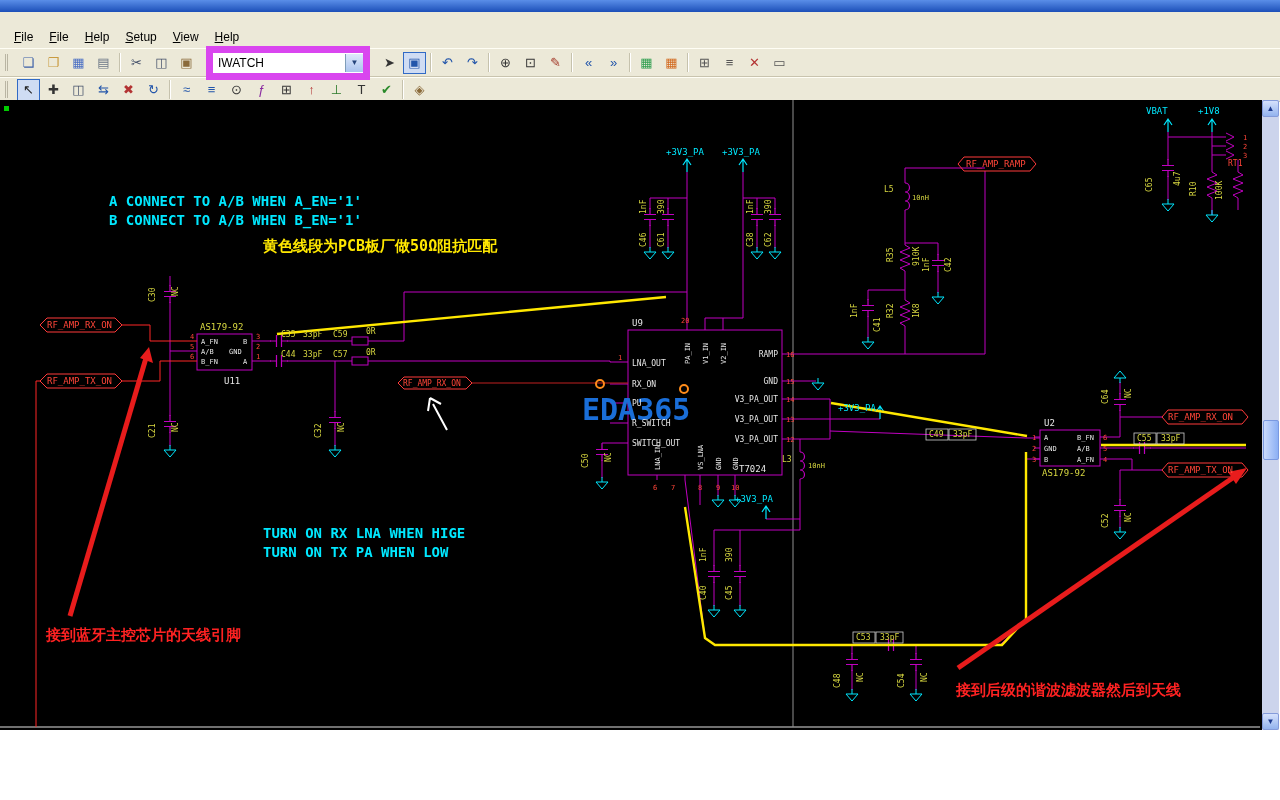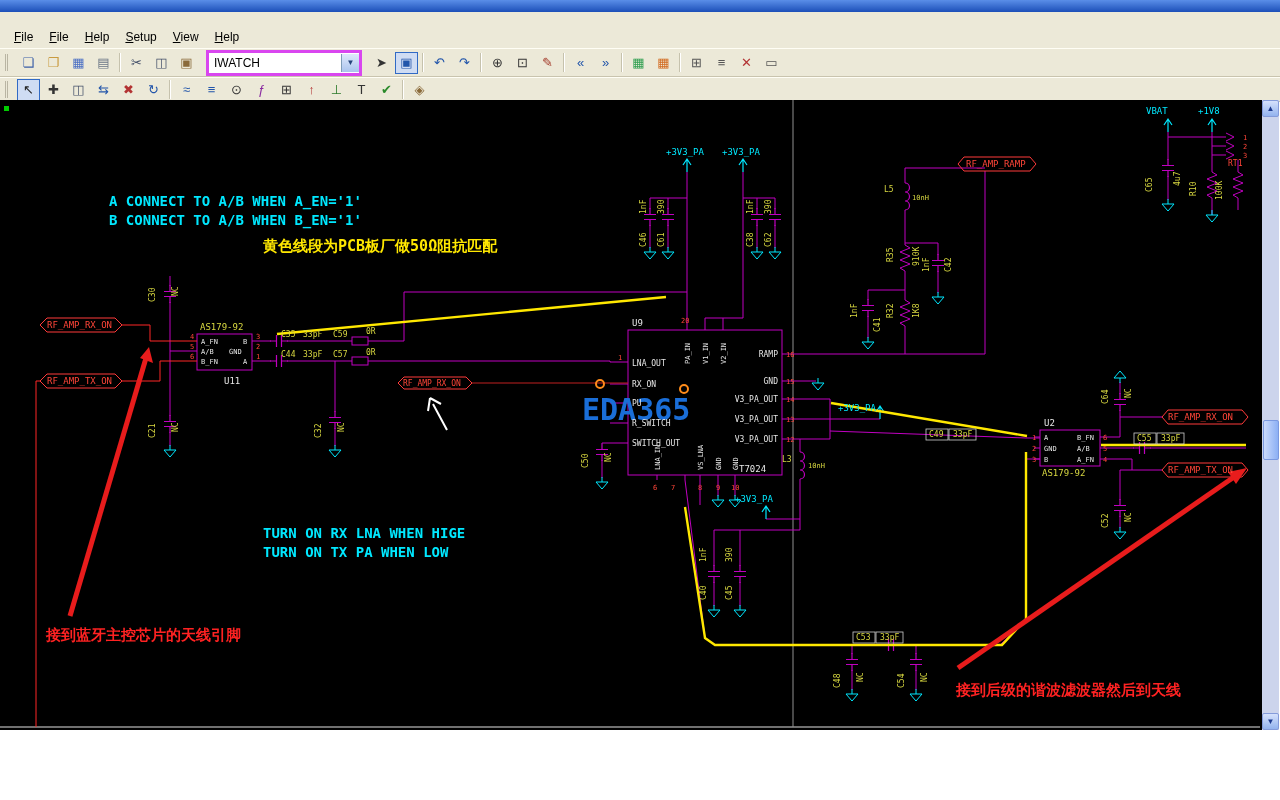--- a/index.html
+++ b/index.html
@@ -10,21 +10,21 @@
   .menubar{display:flex;align-items:center;height:22px;background:#ece9d8;padding-left:6px;}
   .menu-item{padding:2px 8px;font-size:12px;color:#000;}
   .menu-item::first-letter{text-decoration:underline;}
   .toolbar{display:flex;align-items:center;background:#ece9d8;border-top:1px solid #fffef5;border-bottom:1px solid #c9c4ae;padding:0 4px;}
   #toolbar-main{height:27px;}
   #toolbar-edit{height:23px;}
   .grip{width:3px;height:17px;margin:0 5px 0 1px;border-left:3px double #b9b5a3;}
   .tbtn{width:21px;height:20px;display:flex;align-items:center;justify-content:center;font-size:13px;margin:0 1px;border:1px solid transparent;}
   .tbtn.active{background:#cfdcf3;border-color:#316ac5;}
   .tsep{width:1px;height:19px;background:#c6c2ad;border-right:1px solid #fff;margin:0 3px;}
-  .combo{display:flex;width:150px;height:20px;border:3px solid #d946ef;background:#fff;margin:0 7px;align-items:center;}
+  .combo{display:flex;width:150px;height:20px;border:7px solid #d946ef;background:#fff;margin:0 7px;align-items:center;}
   .combo .val{flex:1;font-size:12px;padding-left:5px;color:#000;}
   .combo .drop{width:17px;height:18px;background:linear-gradient(#dfe9fb,#aac4ee);border-left:1px solid #7f9db9;display:flex;align-items:center;justify-content:center;font-size:8px;color:#24437a;}
   .canvas{position:absolute;top:100px;left:0;width:1262px;height:630px;background:#000;}
   .canvas svg{display:block;}
   .canvas svg text{font-family:"DejaVu Sans Mono","DejaVu Sans",monospace;}
   .annot{font-family:"DejaVu Sans",sans-serif;}
   .scrollbar{position:absolute;top:100px;right:1px;width:17px;height:630px;background:#ccd4ec;}
   .sb-btn{position:absolute;left:0;width:15px;height:15px;background:linear-gradient(#d5e1fc,#93b3ee);border:1px solid #849bda;border-radius:2px;color:#1d3a8f;font-size:8px;display:flex;align-items:center;justify-content:center;}
   .sb-up{top:0;}
   .sb-down{bottom:0;}

